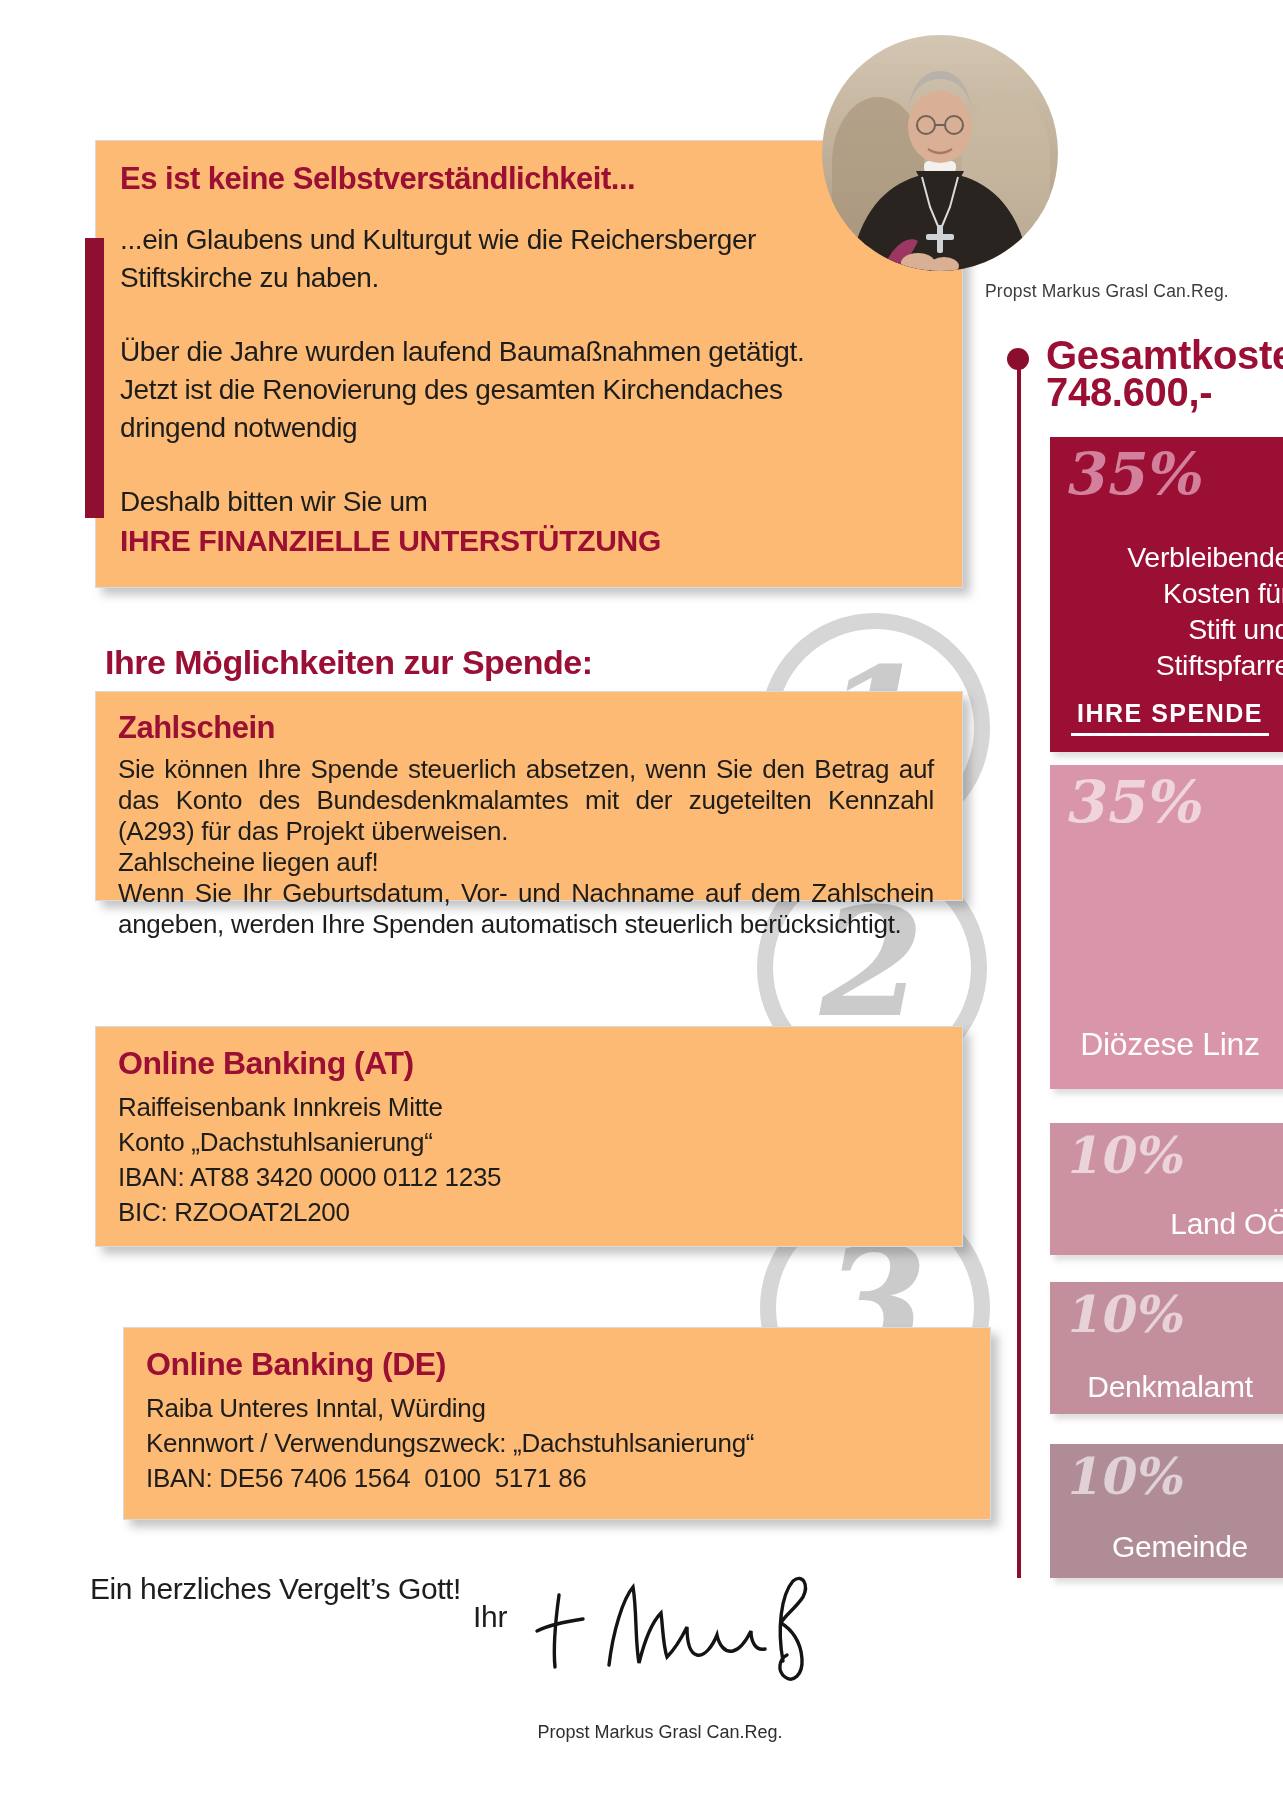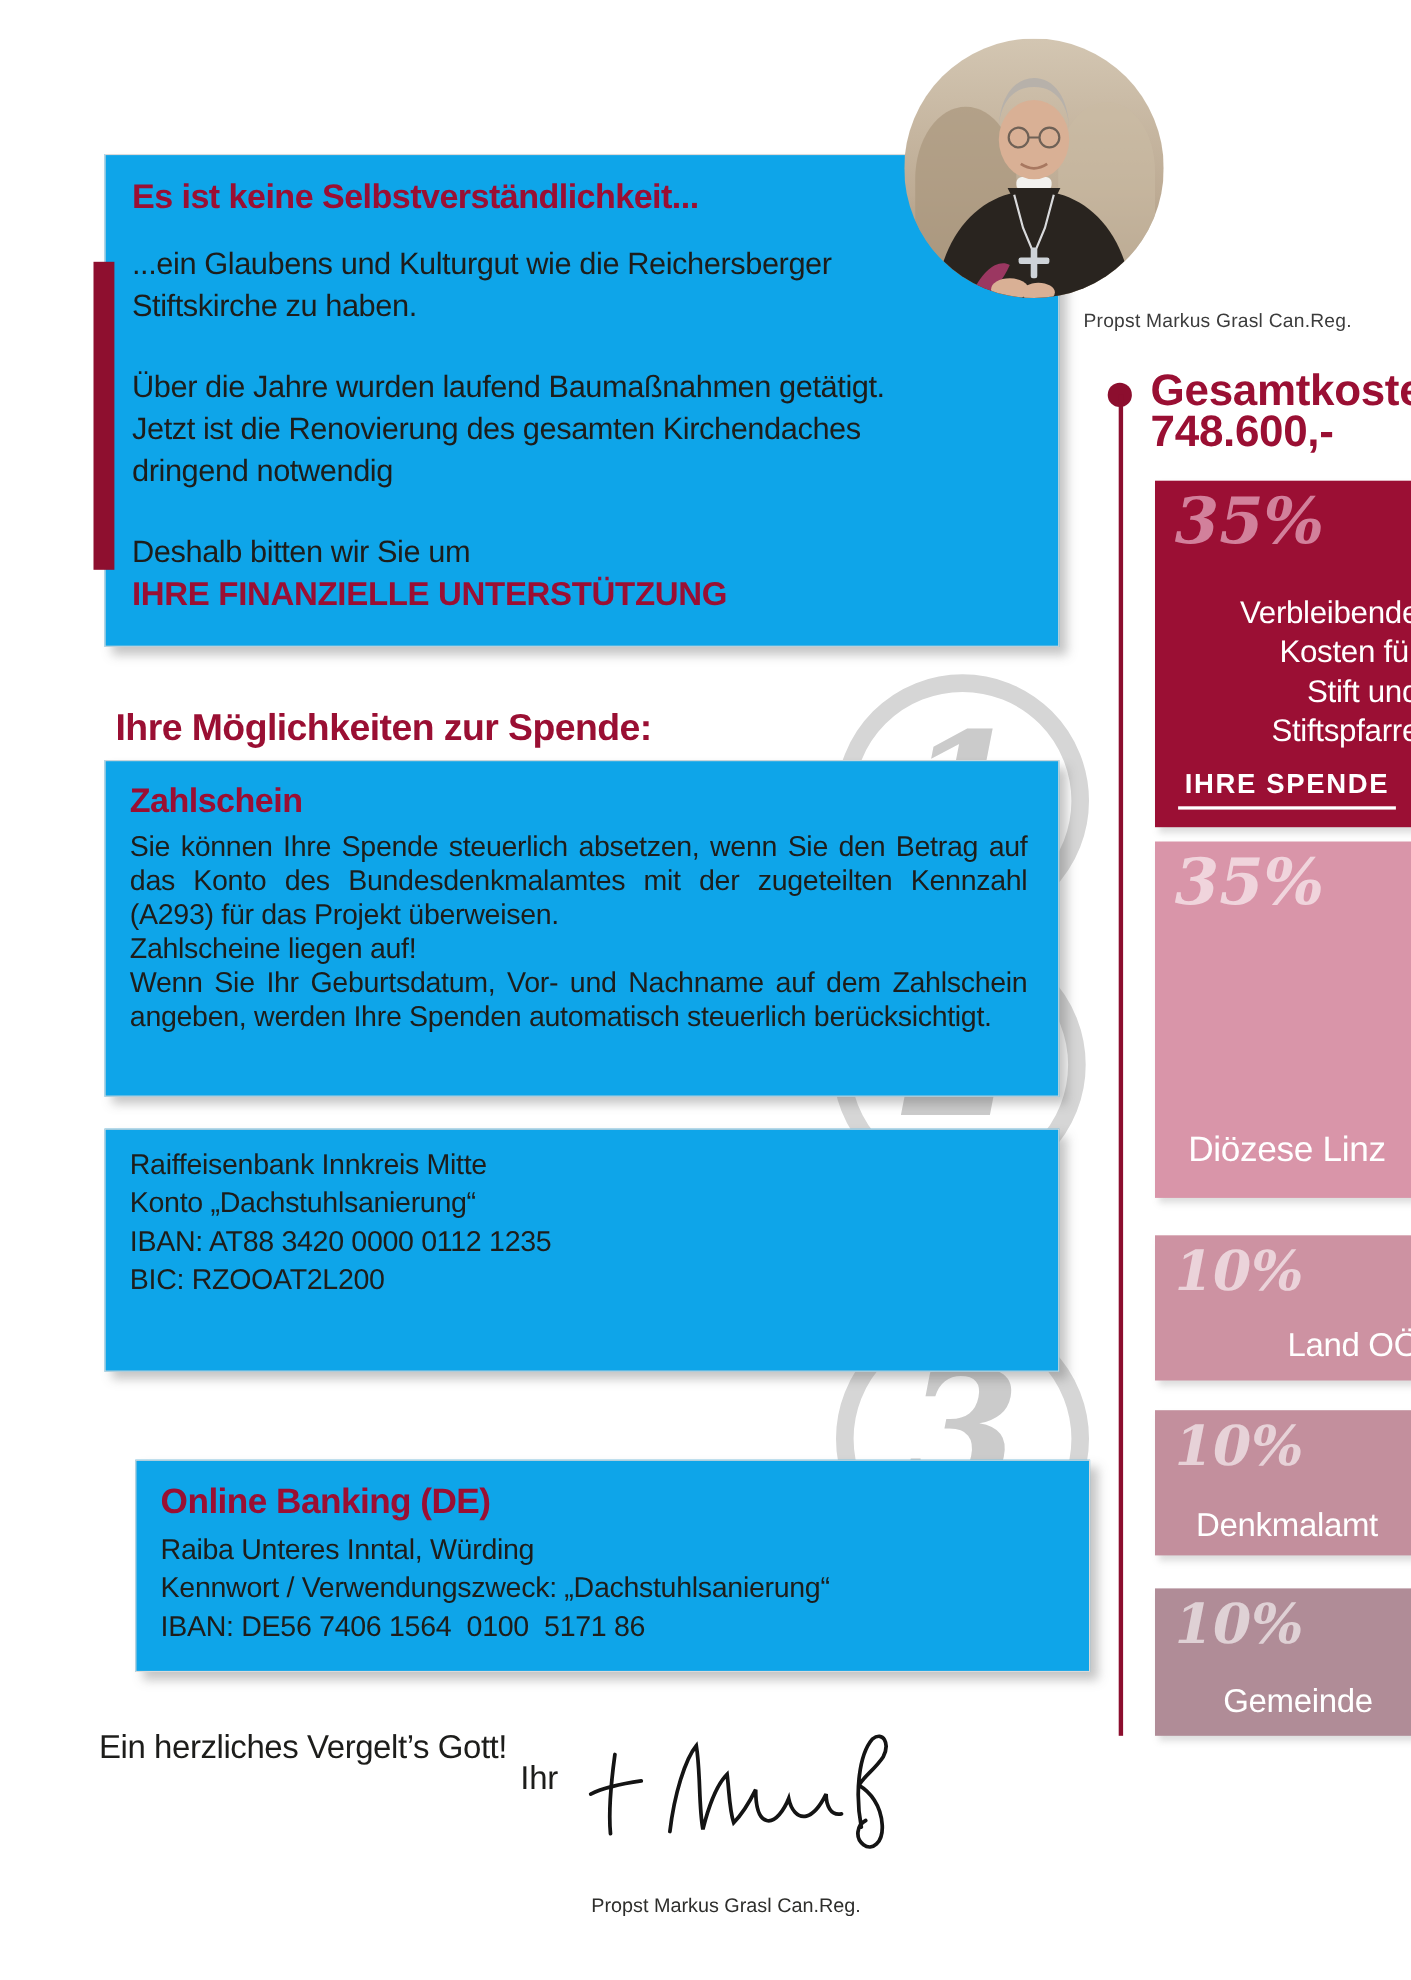--- a/index.html
+++ b/index.html
@@ -1,36 +1,36 @@
 <!DOCTYPE html>
 <html><head>
 <meta charset="utf-8">
 <style>
   html,body{margin:0;padding:0;background:#ffffff;}
   .page{position:relative;width:1283px;height:1800px;background:#ffffff;
         font-family:"Liberation Sans",sans-serif;color:#1d1d1b;overflow:hidden;}
 
   
-  .card{position:absolute;background:#0ea5e9;border:1px solid #dadada;
+  .card{position:absolute;background:#fdba74;border:1px solid #dadada;
         box-shadow:7px 7px 9px rgba(90,90,90,0.35);z-index:2;box-sizing:border-box;}
   .card-inner{padding:14px 28px 0 22px;}
 
   .intro-card{left:95px;top:140px;width:868px;height:448px;}
   .intro-inner{padding:16px 38px 0 24px;}
   .intro-heading{color:#9a0f33;font-size:31px;font-weight:bold;letter-spacing:-0.5px;margin-top:4px;}
   .body-line{font-size:28px;line-height:38px;letter-spacing:-0.4px;color:#1d1d1b;}
   .gap26{margin-top:24px;} .gap37{margin-top:36px;}
   .appeal-strong{color:#9a0f33;font-weight:bold;font-size:30px;letter-spacing:-0.3px;line-height:40px;}
 
   .accent-bar{position:absolute;left:85px;top:238px;width:19px;height:280px;background:#8e0f2f;z-index:3;}
 
   .section-heading{position:absolute;left:105px;top:643px;font-size:34px;font-weight:bold;
                    color:#9a0f33;letter-spacing:-0.5px;z-index:2;}
 
-  .zahl-card{left:95px;top:691px;width:868px;height:306px;}
+  .zahl-card{left:95px;top:691px;width:868px;height:210px;}
   .card-title{color:#9a0f33;font-size:31px;font-weight:bold;letter-spacing:-0.5px;margin:4px 0 8px 0;}
   .just-line{font-size:26px;line-height:31px;letter-spacing:-0.3px;text-align:justify;}
   .just-full{text-align:justify;-moz-text-align-last:justify;text-align-last:justify;}
 
   .at-card{left:95px;top:1026px;width:868px;height:221px;}
   .de-card{left:95px;top:1327px;width:868px;height:193px;margin-left:28px;}
   .bank-line{font-size:26px;line-height:35px;letter-spacing:-0.3px;white-space:pre-wrap;}
 
   
   .step-circle{position:absolute;width:230px;height:230px;border-radius:50%;
@@ -156,20 +156,21 @@
       <div class="just-line just-full">das Konto des Bundesdenkmalamtes mit der zugeteilten Kennzahl</div>
       <div class="just-line">(A293) für das Projekt überweisen.</div>
       <div class="just-line">Zahlscheine liegen auf!</div>
       <div class="just-line just-full">Wenn Sie Ihr Geburtsdatum, Vor- und Nachname auf dem Zahlschein</div>
       <div class="just-line">angeben, werden Ihre Spenden automatisch steuerlich berücksichtigt.</div>
     </div>
   </div>
 
   <div class="card at-card">
     <div class="card-inner">
+      <div class="card-title" style="font-size:32px;">Online Banking (AT)</div>
       <div class="bank-line">Raiffeisenbank Innkreis Mitte</div>
       <div class="bank-line">Konto „Dachstuhlsanierung“</div>
       <div class="bank-line">IBAN: AT88 3420 0000 0112 1235</div>
       <div class="bank-line">BIC: RZOOAT2L200</div>
     </div>
   </div>
 
   <div class="card de-card">
     <div class="card-inner">
       <div class="card-title" style="font-size:32px;">Online Banking (DE)</div>

